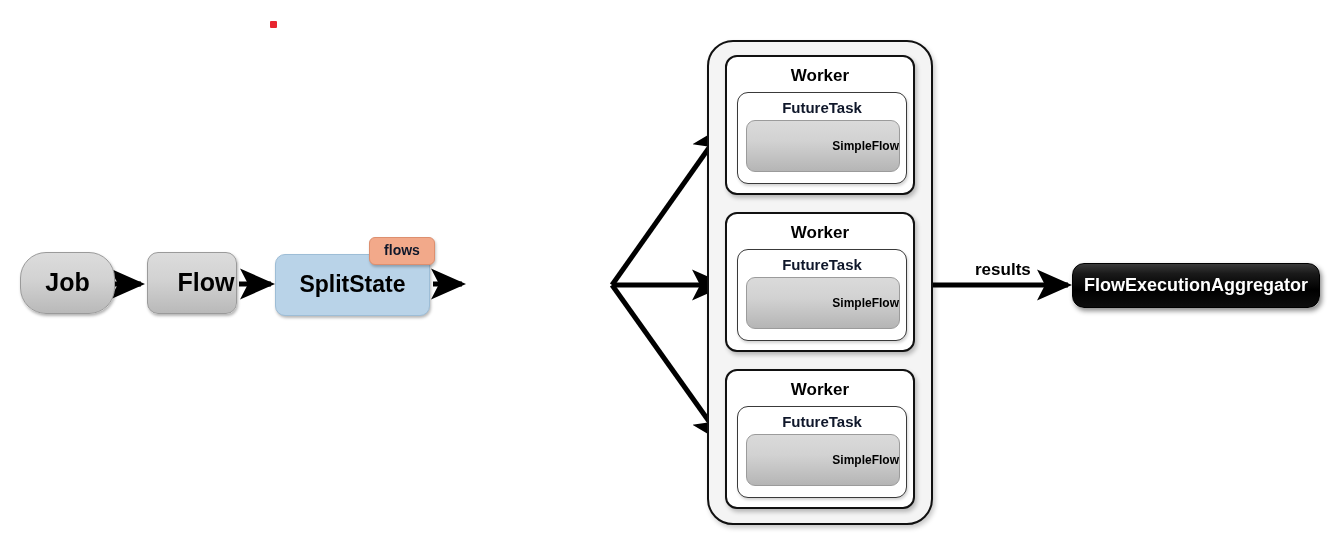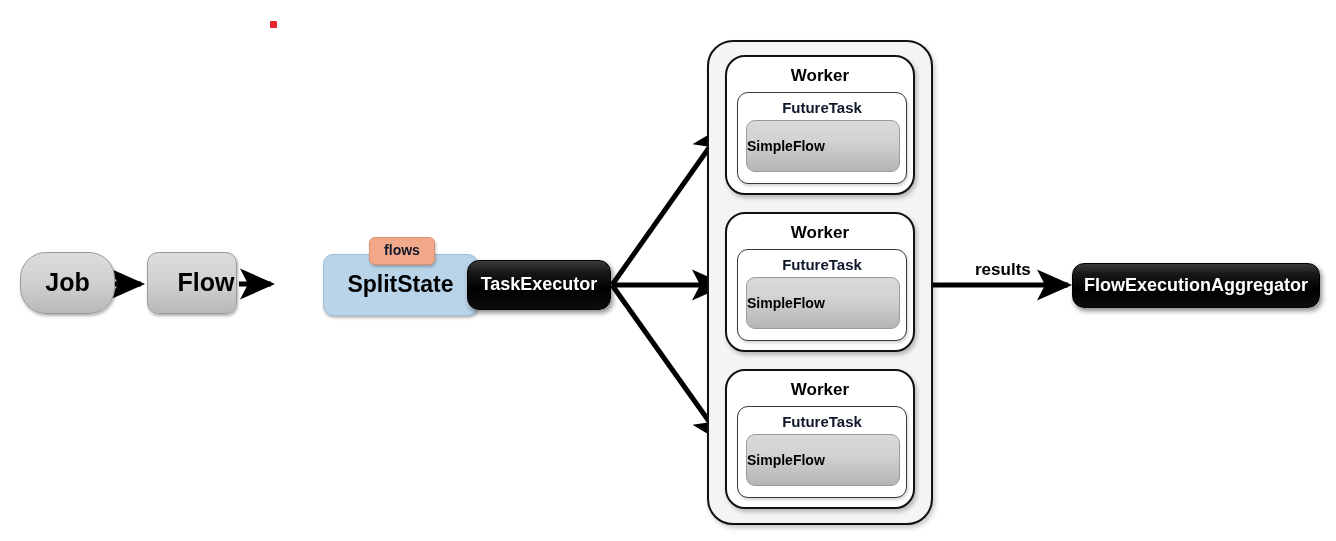--- a/index.html
+++ b/index.html
@@ -39,21 +39,20 @@
   }
 
   
   .blue-node {
     background: #b9d3e8;
     border: 1px solid #9dbdd6;
     border-radius: 10px;
     color: #000000;
     font-size: 23px;
     box-shadow: 1px 2px 3px rgba(0,0,0,0.28);
-    margin-left: 48px;
   }
 
   
   .badge-node {
     background: #f2a98a;
     border: 1px solid #dd8f6f;
     border-radius: 6px;
     color: #0f172a;
     font-size: 14px;
     box-shadow: 1px 2px 3px rgba(0,0,0,0.25);
@@ -78,21 +77,21 @@
     border-radius: 26px;
     box-shadow: 2px 3px 5px rgba(0,0,0,0.22);
   }
 
   
   .worker {
     position: absolute;
     box-sizing: border-box;
     background: #ffffff;
     border: 2px solid #111111;
-    border-radius: 20px;
+    border-radius: 12px;
     box-shadow: 2px 3px 4px rgba(0,0,0,0.25);
   }
   .worker-label {
     position: absolute;
     left: 0; right: 0;
     top: 9px;
     text-align: center;
     font-size: 17px;
     font-weight: bold;
     color: #000000;
@@ -119,22 +118,22 @@
 
   
   .simpleflow {
     position: absolute;
     box-sizing: border-box;
     background: linear-gradient(to bottom, #dadada 0%, #d2d2d2 40%, #b5b5b5 100%);
     border: 1px solid #9b9b9b;
     border-radius: 9px;
     display: flex;
     align-items: center;
-    justify-content: flex-start;
-    font-size: 14px;
+    justify-content: flex-end;
+    font-size: 12px;
     font-weight: bold;
     color: #000000;
   }
 
   
   .edge-label {
     position: absolute;
     font-size: 17px;
     font-weight: bold;
     color: #000000;
@@ -197,23 +196,20 @@
   </div>
 
   <div class="node blue-node" style="left:275px; top:254px; width:155px; height:62px;">
     <span>SplitState</span>
   </div>
 
   <div class="node badge-node" style="left:369px; top:237px; width:66px; height:28px;">
     <span>flows</span>
   </div>
 
-  <div class="node black-node" style="left:467px; top:260px; width:144px; height:50px;">
-    <span>TaskExecutor</span>
-  </div>
 
   <div class="pool" style="left:707px; top:40px; width:226px; height:485px;"></div>
 
   <div class="worker" style="left:725px; top:55px; width:190px; height:140px;">
     <div class="worker-label">Worker</div>
     <div class="futuretask" style="left:10px; top:35px; width:170px; height:92px;">
       <div class="futuretask-label">FutureTask</div>
       <div class="simpleflow" style="left:8px; top:27px; width:154px; height:52px;">
         <span>SimpleFlow</span>
       </div>

